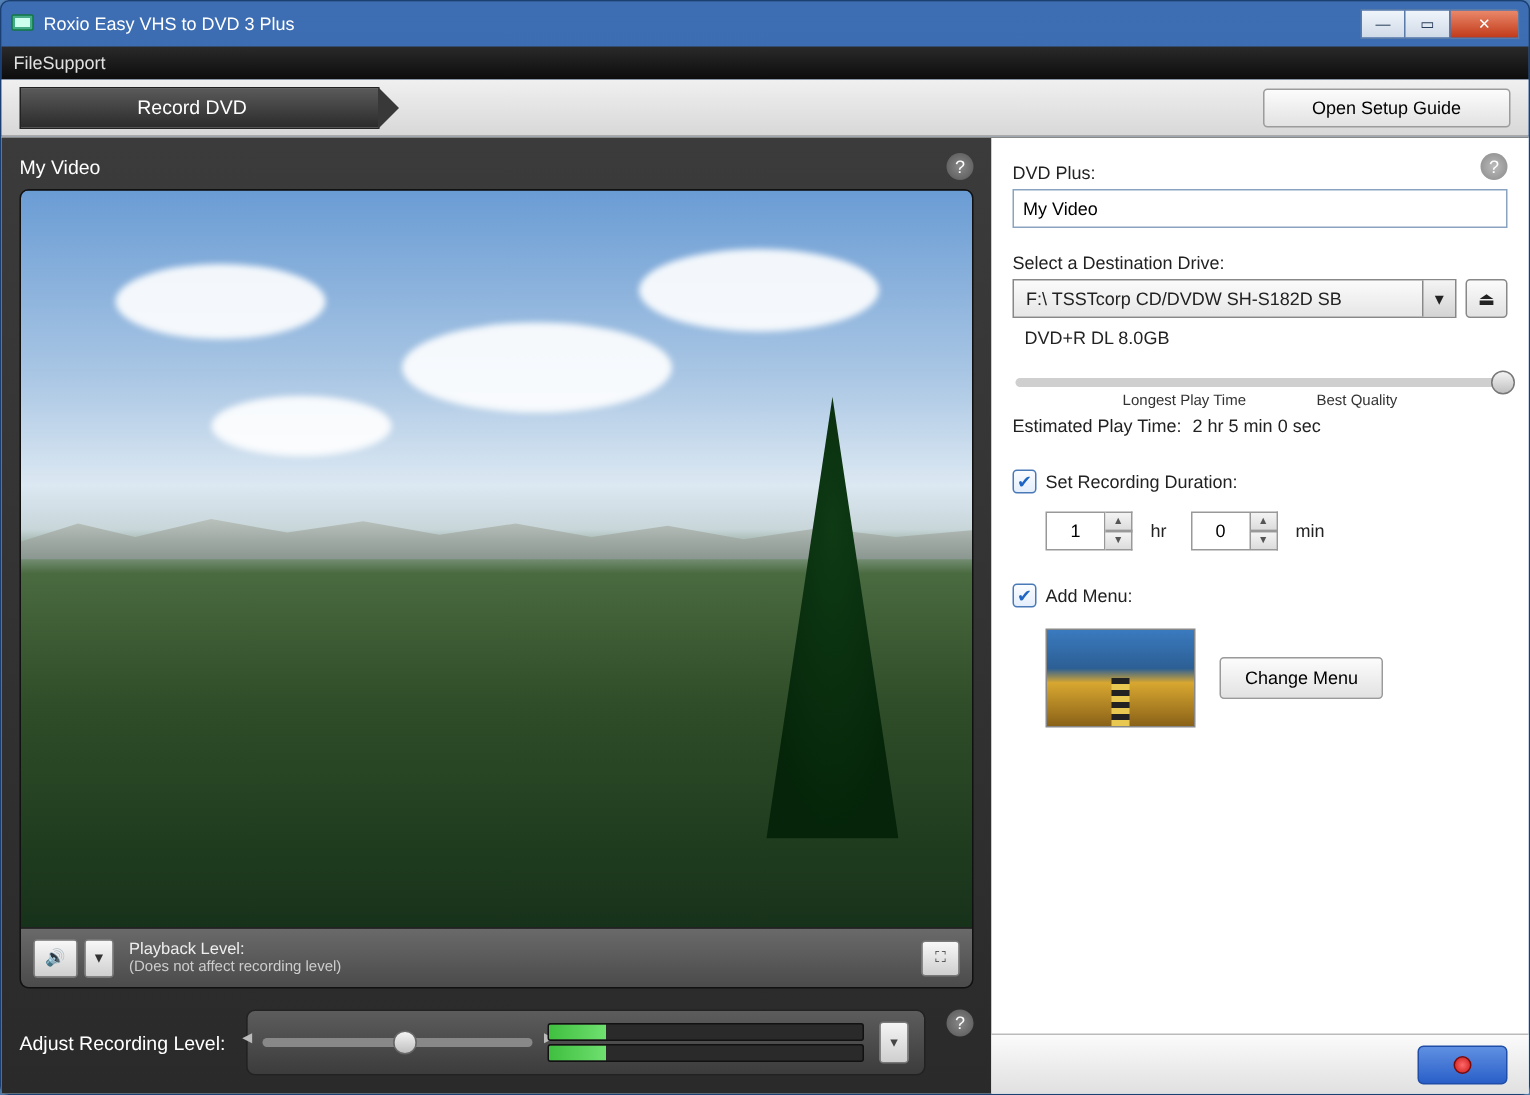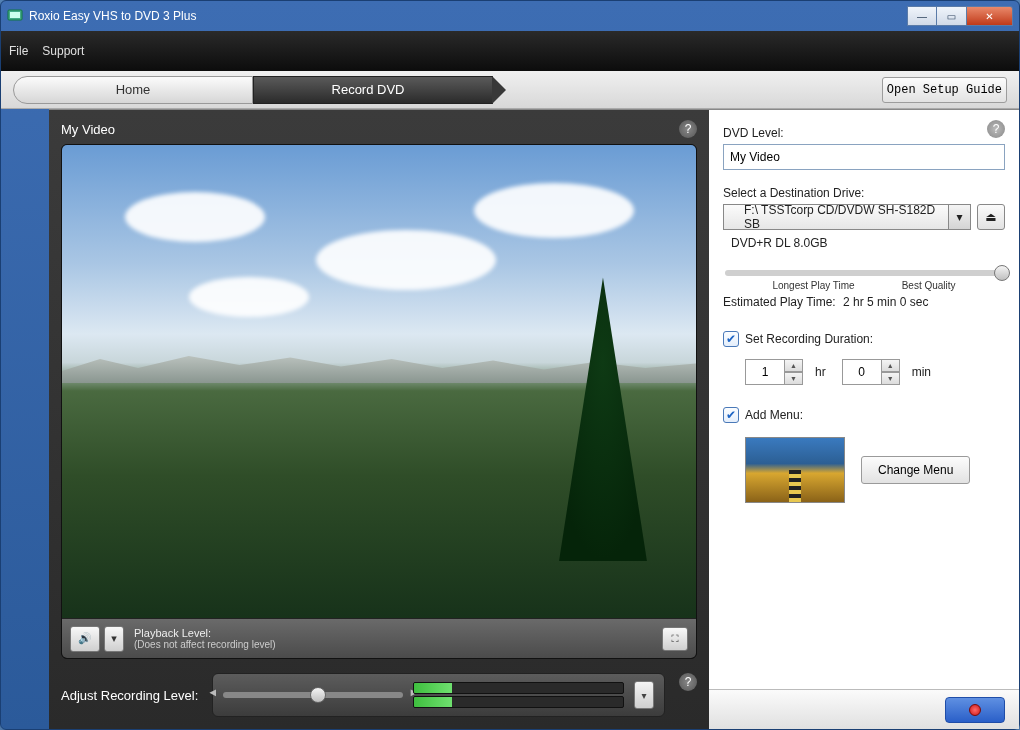--- a/index.html
+++ b/index.html
@@ -11,35 +11,35 @@
 .titlebar .app-icon { width: 16px; height: 16px; margin-right: 6px; display:inline-block; }
 .titlebar .app-icon svg { width:16px; height:16px; }
 .titlebar-spacer { flex: 1; }
 .win-controls { display: flex; gap: 0; }
 .win-btn { width: 30px; height: 20px; background: linear-gradient(#f0f5fb,#d0dae8); border: 1px solid #5a7ba8; display: flex; align-items: center; justify-content: center; font-size: 10px; color: #2a3f5a; cursor: pointer; }
 .win-btn.min { border-radius: 0; }
 .win-btn.max { border-left: none; }
 .win-btn.close { background: linear-gradient(#e9896a,#c13a1a); color: #fff; border-left: none; border-radius: 0 3px 0 0; width: 46px; }
 
 
-.menubar { height: 40px; background: linear-gradient(#2a2a2a,#0c0c0c); display: flex; align-items: center; padding: 0 8px; gap: 14px; color: #e0e0e0; font-size: 12px; }
+.menubar { height: 22px; background: linear-gradient(#2a2a2a,#0c0c0c); display: flex; align-items: center; padding: 0 8px; color: #e0e0e0; font-size: 12px; }
 .menubar span { cursor: pointer; }
 
 
 .toolbar { height: 38px; background: linear-gradient(#f0f0f0,#d8d8d8); border-bottom: 1px solid #aaa; display: flex; align-items: center; padding: 0 12px; gap: 0; }
 .breadcrumb { display: flex; height: 28px; }
 .crumb { position: relative; display: flex; align-items: center; padding: 0 26px 0 16px; font-size: 13px; color: #333; background: linear-gradient(#fbfbfb,#d6d6d6); border: 1px solid #999; cursor: pointer; }
 .crumb.first { border-radius: 14px 0 0 14px; width: 240px; justify-content:center; padding:0; }
 .crumb.active { background: linear-gradient(#5a5a5a,#2b2b2b); color: #fff; border-color: #222; width: 240px; justify-content:center; }
 .crumb.active::after { content:""; position:absolute; right:-14px; top:-1px; border-top:14px solid transparent; border-bottom:14px solid transparent; border-left:14px solid #383838; }
 .toolbar-spacer { flex:1; }
-.setup-btn { height: 26px; padding: 0 4px; background: linear-gradient(#fcfcfc,#e2e2e2); border: 1px solid #9c9c9c; border-radius: 3px; font-size: 12px; cursor: pointer; font-family: Liberation Mono, monospace; }
-
-
-.main { flex: 1; display: flex; background: #fff; border-top: 1px solid #888; margin-left: 48px; }
+.setup-btn { height: 26px; padding: 0 32px; background: linear-gradient(#fcfcfc,#e2e2e2); border: 1px solid #9c9c9c; border-radius: 3px; font-size: 12px; cursor: pointer; }
+
+
+.main { flex: 1; display: flex; background: #fff; border-top: 1px solid #888; }
 
 
 .left { width: 660px; background: linear-gradient(#3b3b3b,#2a2a2a); display: flex; flex-direction: column; padding: 10px 12px 12px 12px; }
 .video-title-row { display: flex; align-items: center; color: #fff; font-size: 13px; margin-bottom: 6px; }
 .help-circle { width: 18px; height: 18px; border-radius: 50%; background: radial-gradient(#888,#555); color: #fff; font-size: 12px; display: flex; align-items: center; justify-content: center; cursor: pointer; }
 .video-frame { flex: 1; background: #000; border: 1px solid #111; border-radius: 6px; overflow: hidden; display: flex; flex-direction: column; }
 .video-canvas { flex: 1; position: relative; }
 .sky { position:absolute; inset:0; background: linear-gradient(#6a9cd4 0%, #a9c6e4 25%, #dce8f2 40%, #c8d6da 46%, #4a6a40 52%, #2f4d28 70%, #17321a 100%); }
 .cloud { position:absolute; border-radius:50%; background: rgba(255,255,255,0.9); filter: blur(2px); }
 .c1{ top:10%; left:10%; width:140px; height:50px;} .c2{ top:18%; left:40%; width:180px; height:60px;} .c3{ top:8%; left:65%; width:160px; height:55px;} .c4{ top:28%; left:20%; width:120px; height:40px;}
@@ -63,21 +63,21 @@
 .meter { height:12px; background:#2a2a2a; border:1px solid #111; border-radius:2px; margin:2px 0; position:relative; overflow:hidden; }
 .meter .fill { position:absolute; left:0; top:0; bottom:0; width:18%; background:linear-gradient(90deg,#3fbf3f,#6fe06f); }
 .meter-btn { width:20px; height:28px; background:linear-gradient(#f4f4f4,#cfcfcf); border:1px solid #777; border-radius:3px; cursor:pointer; display:flex; align-items:center; justify-content:center; color:#444; font-size:10px; }
 
 
 .right { flex:1; background:#fff; padding: 14px 14px 10px 14px; display:flex; flex-direction:column; font-size:12px; color:#222; position:relative; }
 .right .help-circle { position:absolute; top:10px; right:14px; background:radial-gradient(#bbb,#888); }
 .field-label { font-size:12px; margin-bottom:4px; margin-top:2px; }
 .text-input { width: 100%; height:26px; border:1px solid #8aa3c0; padding:0 6px; font-size:12px; }
 .drive-row { display:flex; gap:6px; align-items:center; }
-.drive-select { flex:1; height:26px; border:1px solid #888; background:linear-gradient(#fbfbfb,#e6e6e6); display:flex; align-items:center; padding:0 24px 0 20px; position:relative; font-size:12px; cursor:pointer; }
+.drive-select { flex:1; height:26px; border:1px solid #888; background:linear-gradient(#fbfbfb,#e6e6e6); display:flex; align-items:center; padding:0 24px 0 8px; position:relative; font-size:12px; cursor:pointer; }
 .drive-select .dd { position:absolute; right:0; top:0; bottom:0; width:22px; border-left:1px solid #888; display:flex; align-items:center; justify-content:center; background:linear-gradient(#f4f4f4,#d4d4d4); }
 .eject-btn { width:28px; height:26px; background:linear-gradient(#fbfbfb,#e2e2e2); border:1px solid #888; border-radius:3px; cursor:pointer; display:flex; align-items:center; justify-content:center; }
 .media-info { font-size:12px; margin: 6px 0 12px 8px; }
 
 .quality-slider { position:relative; height:6px; background:#cfcfcf; border-radius:3px; margin: 8px 2px 4px 2px; }
 .quality-slider .q-thumb { position:absolute; right:-7px; top:-5px; width:16px; height:16px; border-radius:50%; background:linear-gradient(#f4f4f4,#bfbfbf); border:1px solid #777; cursor:pointer; }
 .q-scale { display:flex; justify-content:center; font-size:10px; color:#333; margin-bottom:4px;gap:47px; }
 .est-time { font-size:12px; margin-bottom:14px; }
 .est-time span.v { margin-left:4px; }
 
@@ -121,21 +121,20 @@
     </div>
   </div>
 
   <div class="menubar">
     <span>File</span>
     <span>Support</span>
   </div>
 
   <div class="toolbar">
     <div class="breadcrumb">
-      <div class="crumb first">Home</div>
       <div class="crumb active">Record DVD</div>
     </div>
     <div class="toolbar-spacer"></div>
     <button class="setup-btn">Open Setup Guide</button>
   </div>
 
   <div class="main">
 
     <div class="left">
       <div class="video-title-row">
@@ -188,21 +187,21 @@
           </div>
           <div class="meter-btn">▾</div>
         </div>
         <div class="help-circle">?</div>
       </div>
     </div>
 
     <div class="right">
       <div class="help-circle">?</div>
 
-      <div class="field-label">DVD Level:</div>
+      <div class="field-label">DVD Plus:</div>
       <input class="text-input" value="My Video" style="">
 
       <div class="field-label" style="margin-top:16px">Select a Destination Drive:</div>
       <div class="drive-row">
         <div class="drive-select">
           <span>F:\ TSSTcorp CD/DVDW SH-S182D SB</span>
           <div class="dd">▾</div>
         </div>
         <div class="eject-btn">
           <span>⏏</span>

